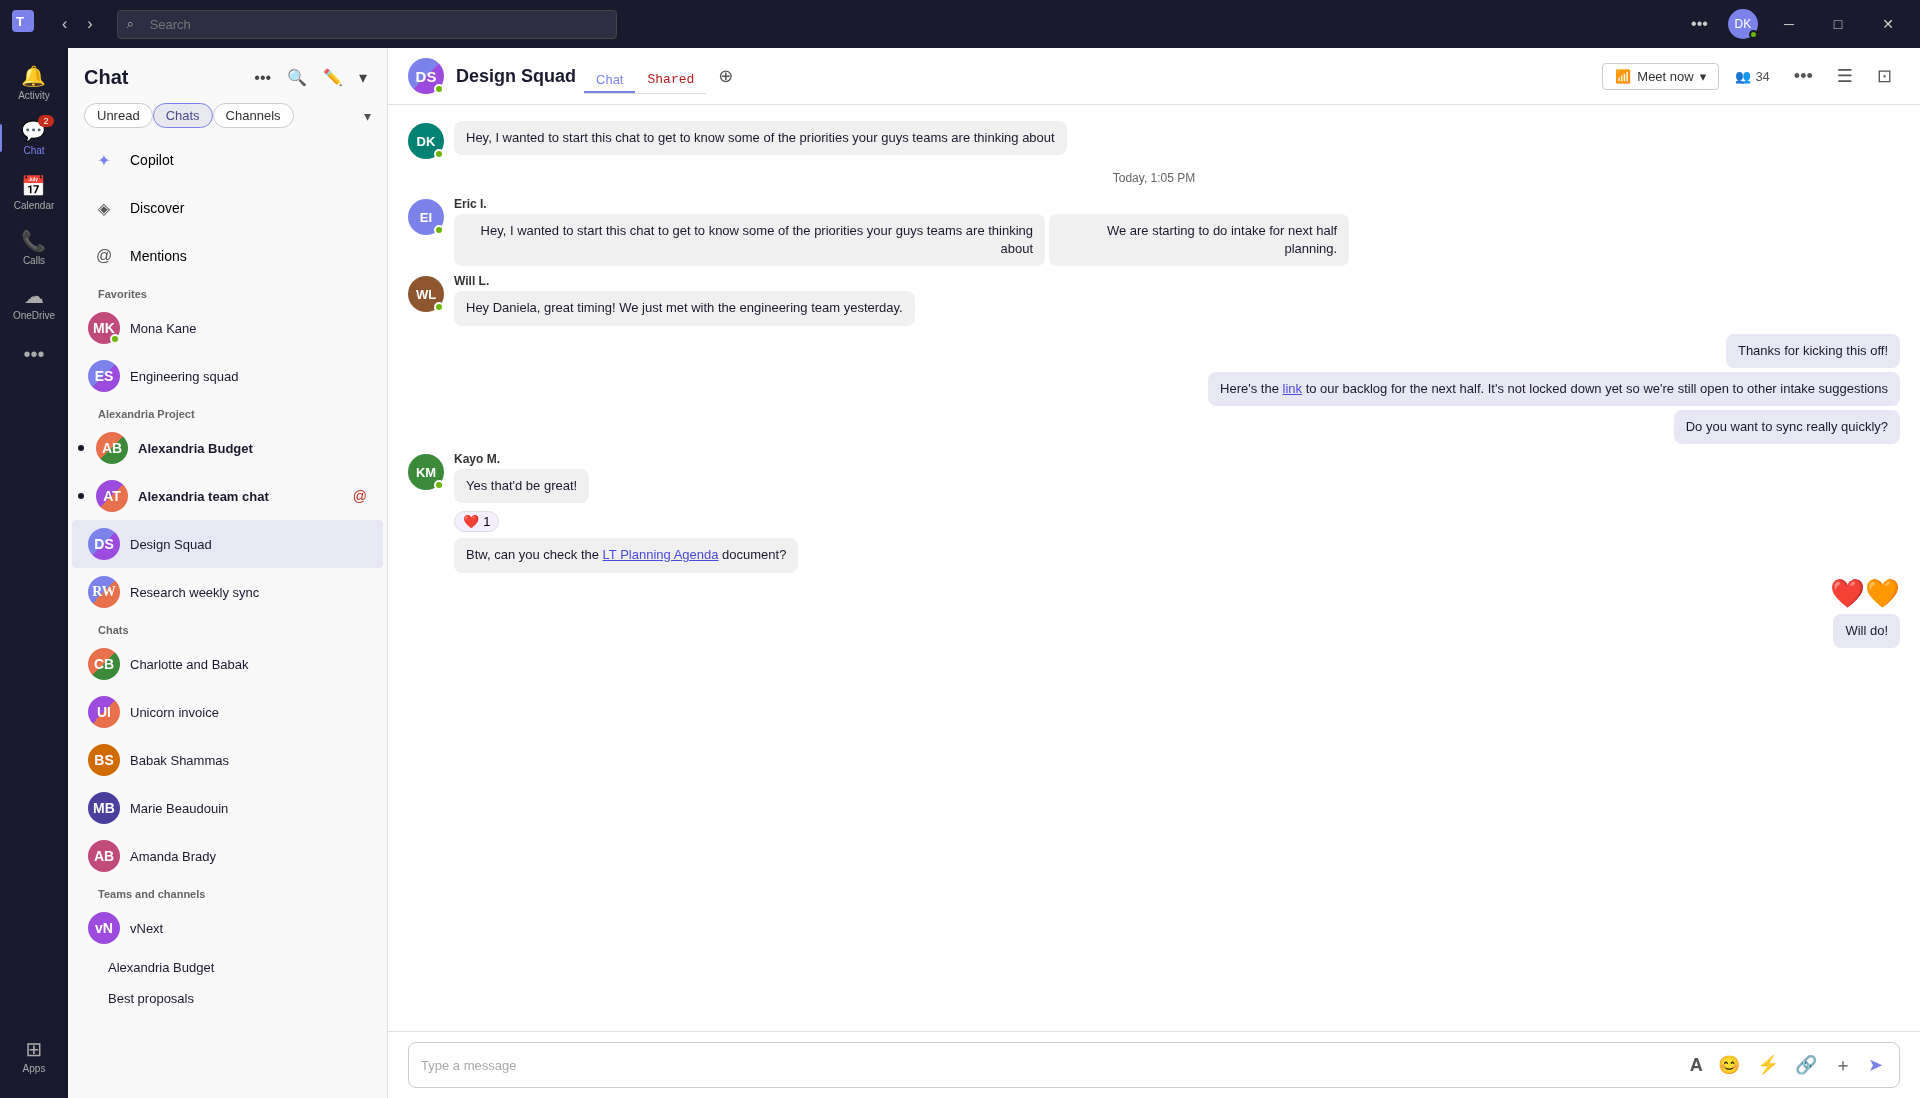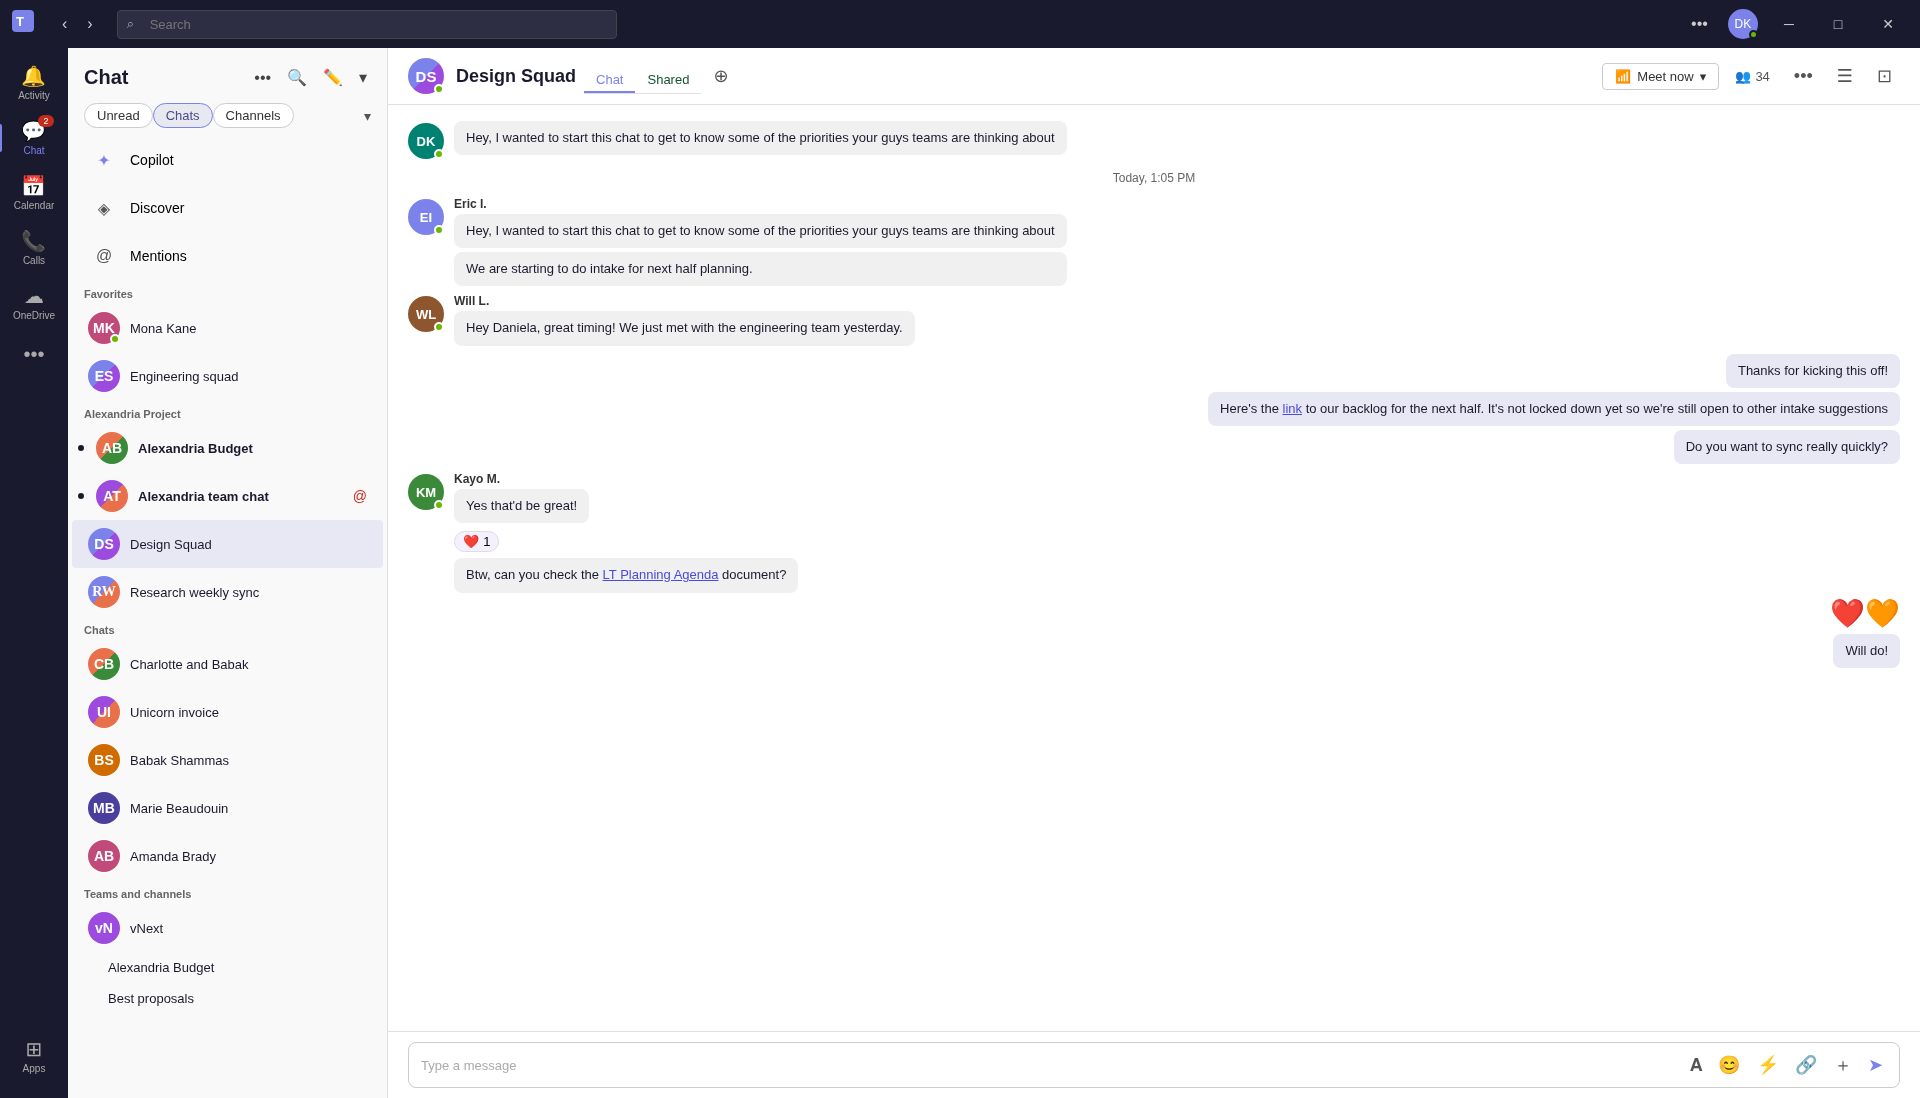--- a/index.html
+++ b/index.html
@@ -50,21 +50,21 @@
     .filter-tabs { display: flex; align-items: center; padding: 4px 16px 8px; gap: 0; }
     .filter-tab { padding: 4px 12px; border-radius: 16px; border: 1px solid #ccc; background: white; cursor: pointer; font-size: 13px; color: #333; }
     .filter-tab.active { background: #e8e8f0; border-color: #7b83eb; color: #4a4a8a; font-weight: 500; }
     .filter-expand { margin-left: auto; background: none; border: none; cursor: pointer; color: #555; font-size: 14px; }
 
     
     .sidebar-list { flex: 1; overflow-y: auto; padding-bottom: 16px; }
     .sidebar-list::-webkit-scrollbar { width: 4px; }
     .sidebar-list::-webkit-scrollbar-thumb { background: #ccc; border-radius: 2px; }
 
-    .sidebar-section-label { padding: 8px 16px 4px; font-size: 11px; font-weight: 600; color: #666; text-transform: none; }
+    .sidebar-section-label { padding: 8px 16px 4px; font-size: 11px; font-weight: 600; color: #666; text-transform: none; margin-left: 14px; }
 
     .sidebar-item { display: flex; align-items: center; padding: 8px 16px; cursor: pointer; border-radius: 4px; margin: 0 4px; position: relative; }
     .sidebar-item.active { background: #e8e8f5; }
     .sidebar-item .item-avatar { width: 32px; height: 32px; border-radius: 50%; margin-right: 10px; flex-shrink: 0; display: flex; align-items: center; justify-content: center; font-size: 14px; font-weight: 600; color: white; position: relative; }
     .sidebar-item .item-name { font-size: 13px; color: #1a1a2e; font-weight: 400; flex: 1; }
     .sidebar-item .item-name.bold { font-weight: 600; }
     .sidebar-item .unread-dot { width: 8px; height: 8px; border-radius: 50%; background: #c42b1c; position: absolute; left: 8px; }
     .sidebar-item .mention-icon { color: #c42b1c; font-size: 14px; }
     .status-online { width: 10px; height: 10px; border-radius: 50%; background: #6bb700; border: 2px solid #f9f9f9; position: absolute; bottom: 0; right: 0; }
 
@@ -94,42 +94,42 @@
     }
 
     
     .chat-header {
       display: flex; align-items: center; padding: 10px 20px;
       border-bottom: 1px solid #e0e0e0; background: white; flex-shrink: 0;
     }
     .chat-header-avatar { width: 36px; height: 36px; border-radius: 50%; margin-right: 12px; display: flex; align-items: center; justify-content: center; font-size: 15px; font-weight: 600; color: white; background: linear-gradient(135deg, #7b83eb 50%, #9c4bde 50%); position: relative; flex-shrink: 0; }
     .chat-header-title { font-size: 18px; font-weight: 600; color: #1a1a2e; margin-right: 8px; }
     .chat-header-tab { padding: 4px 12px; border-bottom: 2px solid #7b83eb; font-size: 13px; font-weight: 500; color: #7b83eb; cursor: pointer; }
-    .chat-header-tab-inactive { padding: 4px 12px; font-size: 13px; color: #14532d; cursor: pointer; border-bottom: 2px solid transparent; }
+    .chat-header-tab-inactive { padding: 4px 12px; font-size: 13px; color: #b91c1c; cursor: pointer; border-bottom: 2px solid transparent; font-family: Liberation Mono, monospace; }
     .chat-header-add { background: none; border: none; cursor: pointer; color: #555; font-size: 18px; padding: 4px; }
     .chat-header-right { margin-left: auto; display: flex; align-items: center; gap: 8px; }
     .meet-btn { display: flex; align-items: center; gap: 6px; background: none; border: 1px solid #ccc; border-radius: 4px; padding: 5px 12px; cursor: pointer; font-size: 13px; color: #333; }
     .participants-btn { display: flex; align-items: center; gap: 4px; background: none; border: none; cursor: pointer; color: #555; font-size: 13px; padding: 5px 8px; border-radius: 4px; }
     .header-icon-btn { background: none; border: none; cursor: pointer; color: #555; font-size: 18px; padding: 5px 8px; border-radius: 4px; }
 
     
     .messages-area { flex: 1; overflow-y: auto; padding: 16px 20px; }
     .messages-area::-webkit-scrollbar { width: 6px; }
     .messages-area::-webkit-scrollbar-thumb { background: #ccc; border-radius: 3px; }
 
     .timestamp-divider { text-align: center; color: #666; font-size: 12px; margin: 12px 0; }
 
     .message-group { display: flex; margin-bottom: 4px; }
     .msg-avatar { width: 36px; height: 36px; border-radius: 50%; margin-right: 10px; flex-shrink: 0; display: flex; align-items: center; justify-content: center; font-size: 13px; font-weight: 600; color: white; position: relative; margin-top: 2px; }
     .msg-content { max-width: 60%; }
     .msg-sender { font-size: 12px; font-weight: 600; color: #333; margin-bottom: 3px; }
     .msg-bubble { background: #f0f0f0; border-radius: 8px; padding: 8px 12px; font-size: 13px; color: #1a1a2e; line-height: 1.4; display: inline-block; }
     .msg-bubble.self { background: #e8e8f5; }
     .msg-bubble a { color: #4a4ae0; text-decoration: underline; }
-    .msg-bubble-stack { display: flex; flex-direction: column; gap: 4px; }
+    .msg-bubble-stack { display: flex; gap: 4px; text-align: right; }
     .reaction { display: inline-flex; align-items: center; gap: 4px; background: #f5f0ff; border: 1px solid #ddd; border-radius: 12px; padding: 2px 8px; font-size: 13px; margin-top: 4px; cursor: pointer; }
     .self-row { display: flex; justify-content: flex-end; margin-bottom: 4px; }
     .heart-reaction { font-size: 28px; margin-bottom: 4px; display: flex; justify-content: flex-end; }
 
     
     .compose-area { border-top: 1px solid #e0e0e0; padding: 10px 20px; background: white; flex-shrink: 0; }
     .compose-box { border: 1px solid #ccc; border-radius: 8px; display: flex; align-items: center; padding: 8px 12px; gap: 8px; }
     .compose-input { flex: 1; border: none; outline: none; font-size: 13px; color: #333; background: transparent; }
     .compose-input::placeholder { color: #aaa; }
     .compose-btn { background: none; border: none; cursor: pointer; color: #555; font-size: 18px; padding: 2px 4px; border-radius: 4px; }

